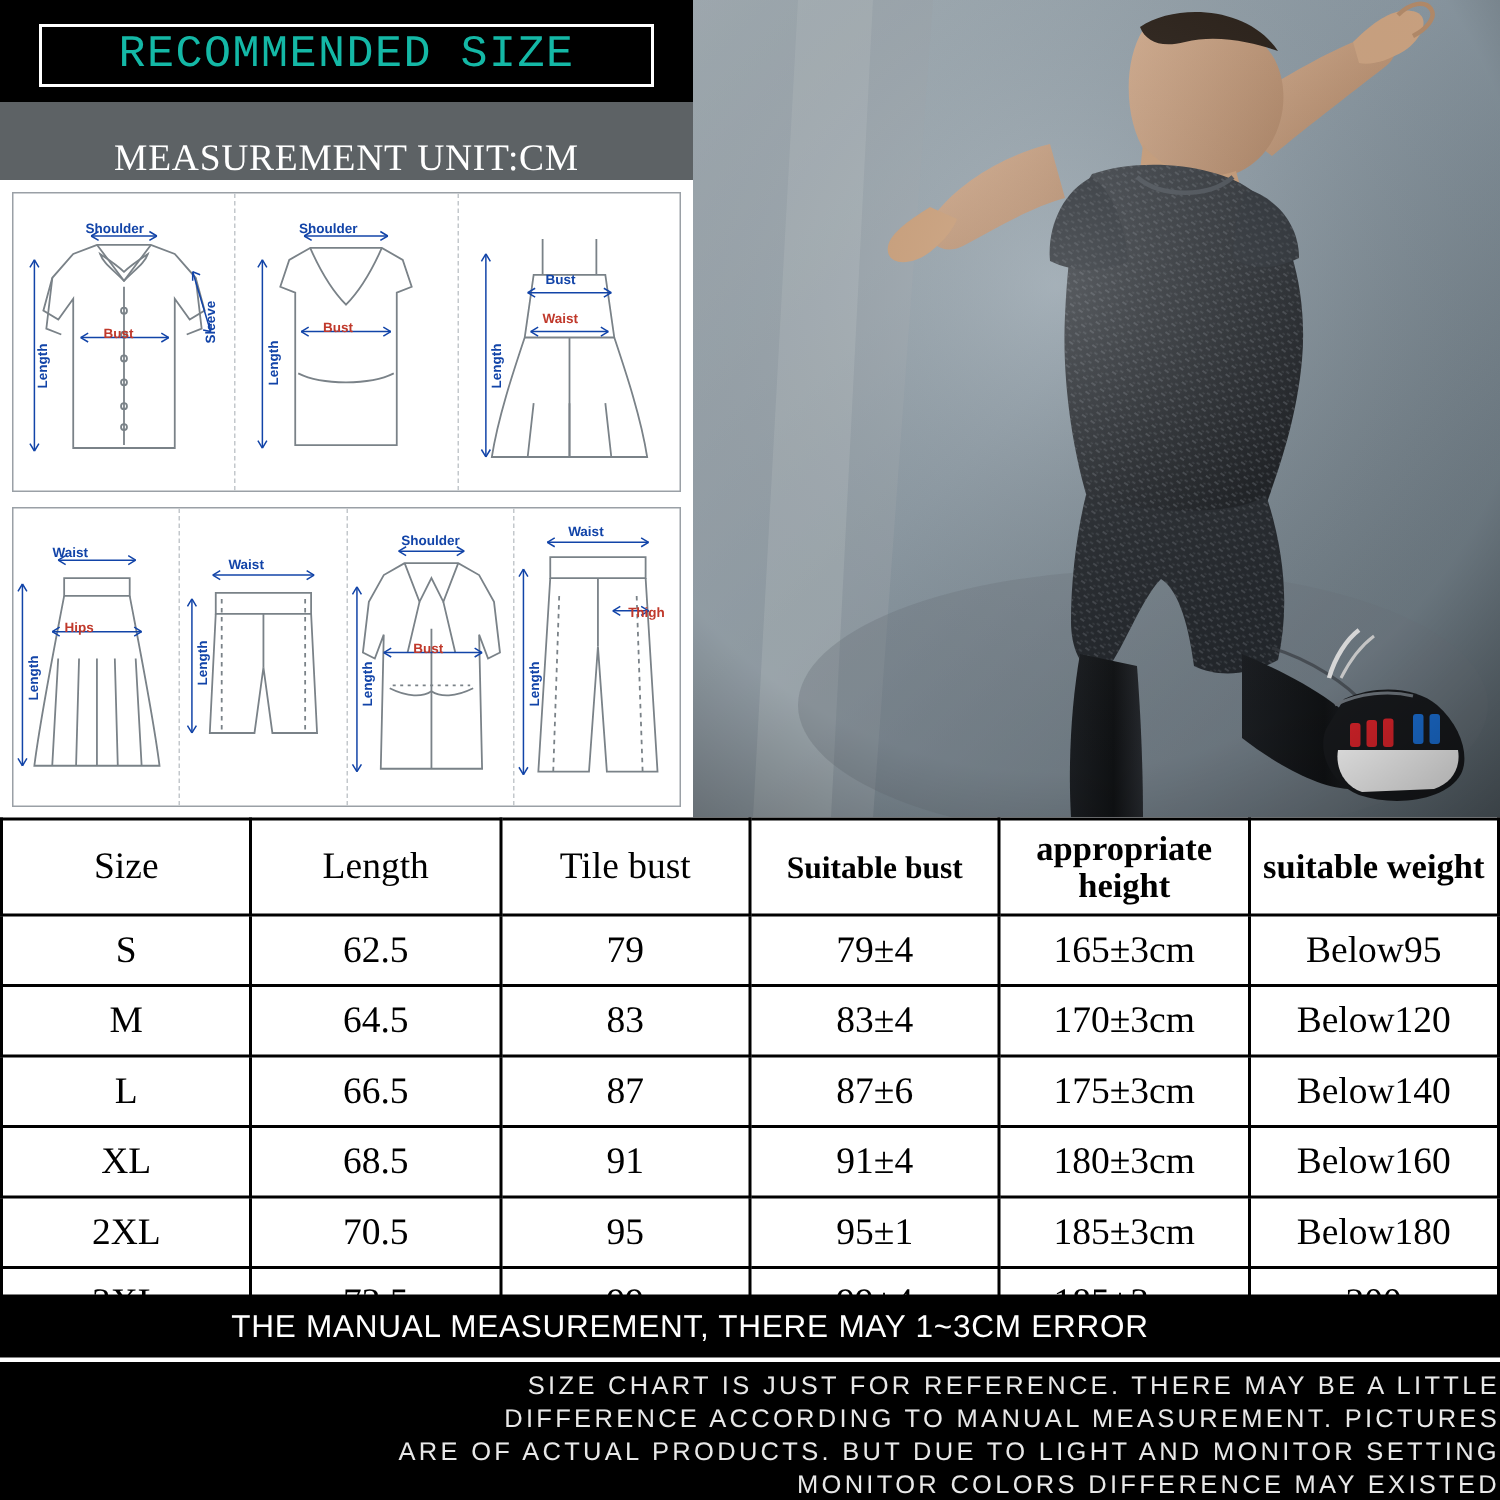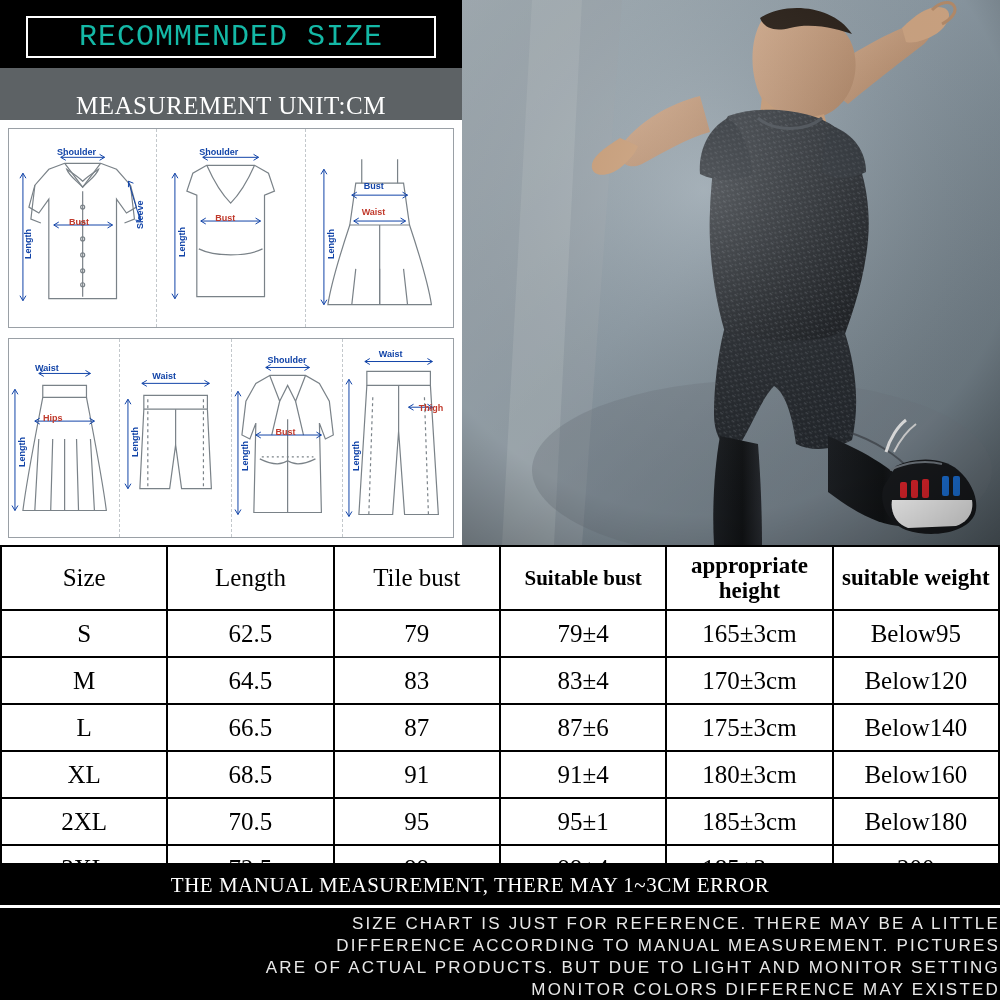--- a/index.html
+++ b/index.html
@@ -165,26 +165,26 @@
   .footer {
     position: absolute;
     left: 0; top: 863px;
     width: 1000px;
     height: 137px;
     background: #000000;
     color: #ffffff;
   }
   .footer-line1 {
     position: absolute;
-    left: 10px; top: 10px;
+    left: 0; top: 10px;
     width: 920px;
     text-align: center;
     font-size: 21px;
     letter-spacing: 0.5px;
-    font-family: Liberation Serif, serif;
+    font-family: Liberation Sans, sans-serif;
   }
   .footer-rule {
     position: absolute;
     left: 0; top: 42px;
     width: 1000px;
     height: 3px;
     background: #ffffff;
   }
   .footer-body {
     position: absolute;

